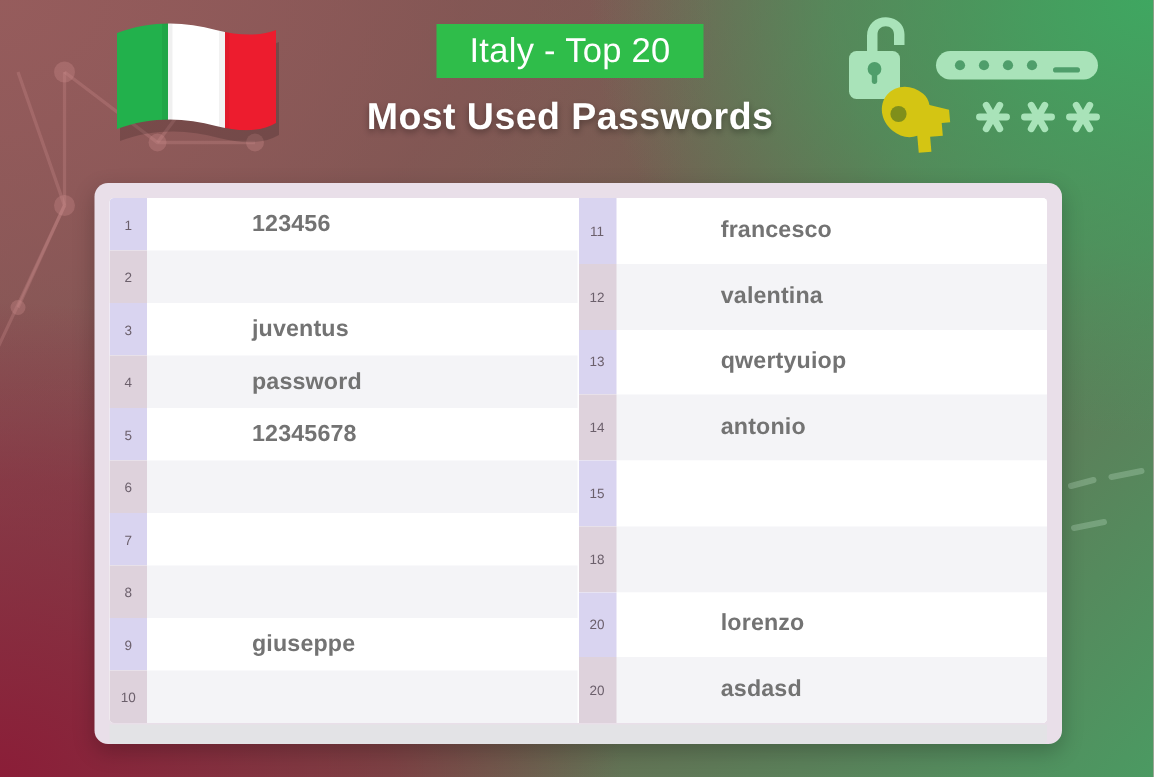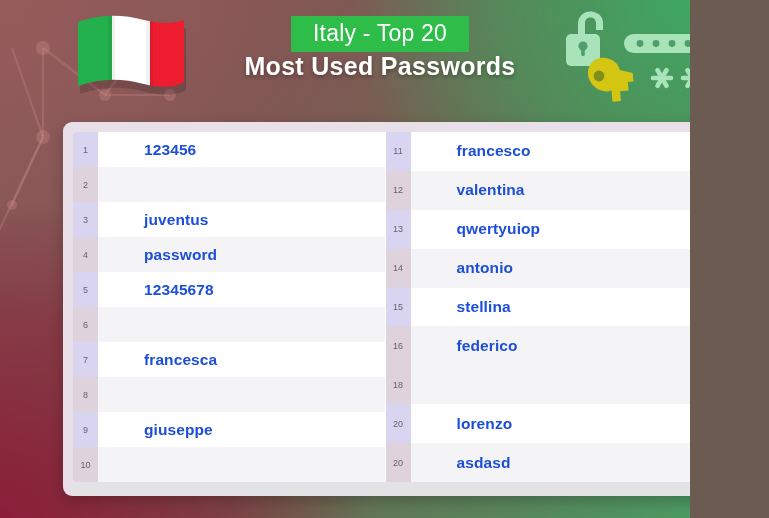--- a/index.html
+++ b/index.html
@@ -7,21 +7,21 @@
   body {
     width: 769px;
     height: 518px;
     overflow: hidden;
     font-family: "Liberation Sans", sans-serif;
     background: #6b5b50;
   }
 
   .infographic {
     position: relative;
-    width: 690px;
+    width: 769px;
     height: 518px;
     overflow: hidden;
     background:
       radial-gradient(ellipse 70% 80% at 100% 0%, rgba(62,168,97,0.98) 0%, rgba(62,168,97,0.55) 40%, rgba(62,168,97,0) 70%),
       radial-gradient(ellipse 75% 85% at 0% 100%, rgba(139,28,55,0.98) 0%, rgba(139,28,55,0.5) 45%, rgba(139,28,55,0) 72%),
       radial-gradient(ellipse 80% 90% at 0% 0%, rgba(150,92,92,0.95) 0%, rgba(138,82,82,0.4) 50%, rgba(130,80,80,0) 78%),
       linear-gradient(130deg, #8e5a5c 0%, #7d5a55 30%, #6f6350 55%, #5f7a58 75%, #4b9a62 100%);
   }
 
   
@@ -56,21 +56,21 @@
     background: #2fbd4a;
     color: #ffffff;
     font-size: 23px;
     font-weight: 400;
     letter-spacing: 0.2px;
     padding: 5px 22px 7px 22px;
     line-height: 1.06;
   }
 
   .headline {
-    margin-top: 0;
+    margin-top: 12px;
     color: #ffffff;
     font-size: 25px;
     font-weight: bold;
     letter-spacing: 0.3px;
     text-shadow: 0 2px 4px rgba(0,0,0,0.33);
     white-space: nowrap;
   }
 
   .icons {
     position: absolute;
@@ -126,24 +126,24 @@
     align-items: center;
     justify-content: center;
     font-size: 9px;
     color: #6b5f6b;
     font-weight: normal;
   }
   .row.odd  .rank { background: #d9d4f0; }
   .row.even .rank { background: #ded2dc; }
 
   .pw {
-    padding-left: 46px;
+    padding-left: 70px;
     font-size: 15.5px;
     font-weight: bold;
-    color: #1d4ed8;
+    color: #737373;
     letter-spacing: 0.1px;
     white-space: nowrap;
   }
 
   .card-footer {
     position: absolute;
     left: 10px;
     right: 10px;
     bottom: 0;
     height: 13px;
@@ -274,21 +274,20 @@
           </div>
         <div class="row odd">
             <span class="rank">5</span>
             <span class="pw">12345678</span>
           </div>
         <div class="row even">
             <span class="rank">6</span>
           </div>
         <div class="row odd">
             <span class="rank">7</span>
-            <span class="pw">francesca</span>
           </div>
         <div class="row even">
             <span class="rank">8</span>
           </div>
         <div class="row odd">
             <span class="rank">9</span>
             <span class="pw">giuseppe</span>
           </div>
         <div class="row even">
             <span class="rank">10</span>
@@ -307,25 +306,20 @@
         <div class="row odd">
             <span class="rank">13</span>
             <span class="pw">qwertyuiop</span>
           </div>
         <div class="row even">
             <span class="rank">14</span>
             <span class="pw">antonio</span>
           </div>
         <div class="row odd">
             <span class="rank">15</span>
-            <span class="pw">stellina</span>
-          </div>
-        <div class="row even">
-            <span class="rank">16</span>
-            <span class="pw">federico</span>
           </div>
         <div class="row even">
             <span class="rank">18</span>
           </div>
         <div class="row odd">
             <span class="rank">20</span>
             <span class="pw">lorenzo</span>
           </div>
         <div class="row even">
             <span class="rank">20</span>

